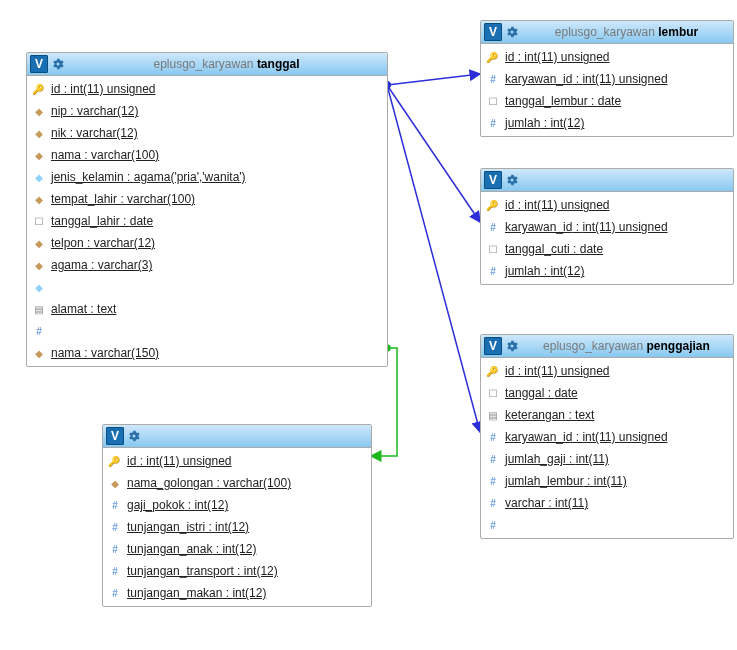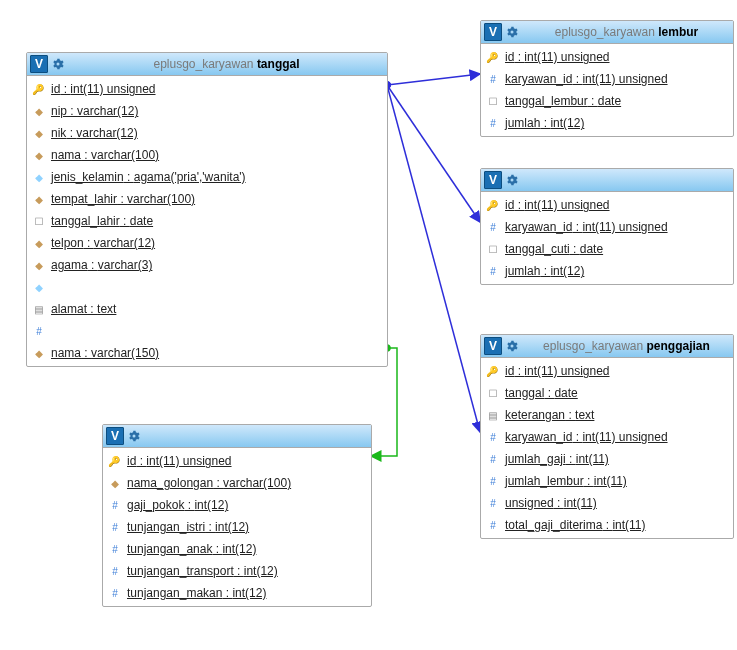--- a/index.html
+++ b/index.html
@@ -256,25 +256,24 @@
         <div class="col-row">
           <span class="col-icon" style="color:#3e7fd8">#</span>
           <span class="col-text"><span>jumlah_gaji</span> : <span>int(11)</span></span>
         </div>
         <div class="col-row">
           <span class="col-icon" style="color:#3e7fd8">#</span>
           <span class="col-text"><span>jumlah_lembur</span> : <span>int(11)</span></span>
         </div>
         <div class="col-row">
           <span class="col-icon" style="color:#3e7fd8">#</span>
-          <span class="col-text"><span>unsigned</span> : <span>int(11)</span></span>
-        </div>
-        <div class="col-row">
-          <span class="col-icon" style="color:#3e7fd8">#</span>
-          <span class="col-text"><span>total_gaji_diterima</span> : <span>int(11)</span></span>
+          <span class="col-text"><span>varchar</span> : <span>int(11)</span></span>
+        </div>
+        <div class="col-row">
+          <span class="col-icon" style="color:#3e7fd8">#</span>
         </div>
       </div>
     </div>
     <div class="table-box" style="left: 102px; top: 424px; width: 268px;">
       <div class="table-header">
         <span class="v-badge">V</span>
         <span class="gear-icon">
           <svg width="12" height="12" viewBox="0 0 16 16">
             <path fill="#2a6fa8" d="M8 10a2 2 0 100-4 2 2 0 000 4zm6-2a6 6 0 01-.1 1l1.6 1.2-1.5 2.6-1.9-.7a6 6 0 01-1.7 1l-.3 2h-3l-.3-2a6 6 0 01-1.7-1l-1.9.7L1.7 10.2 3.3 9a6 6 0 010-2L1.7 5.8l1.5-2.6 1.9.7a6 6 0 011.7-1l.3-2h3l.3 2a6 6 0 011.7 1l1.9-.7 1.5 2.6L13.9 7c.07.33.1.66.1 1z"></path>
           </svg>

